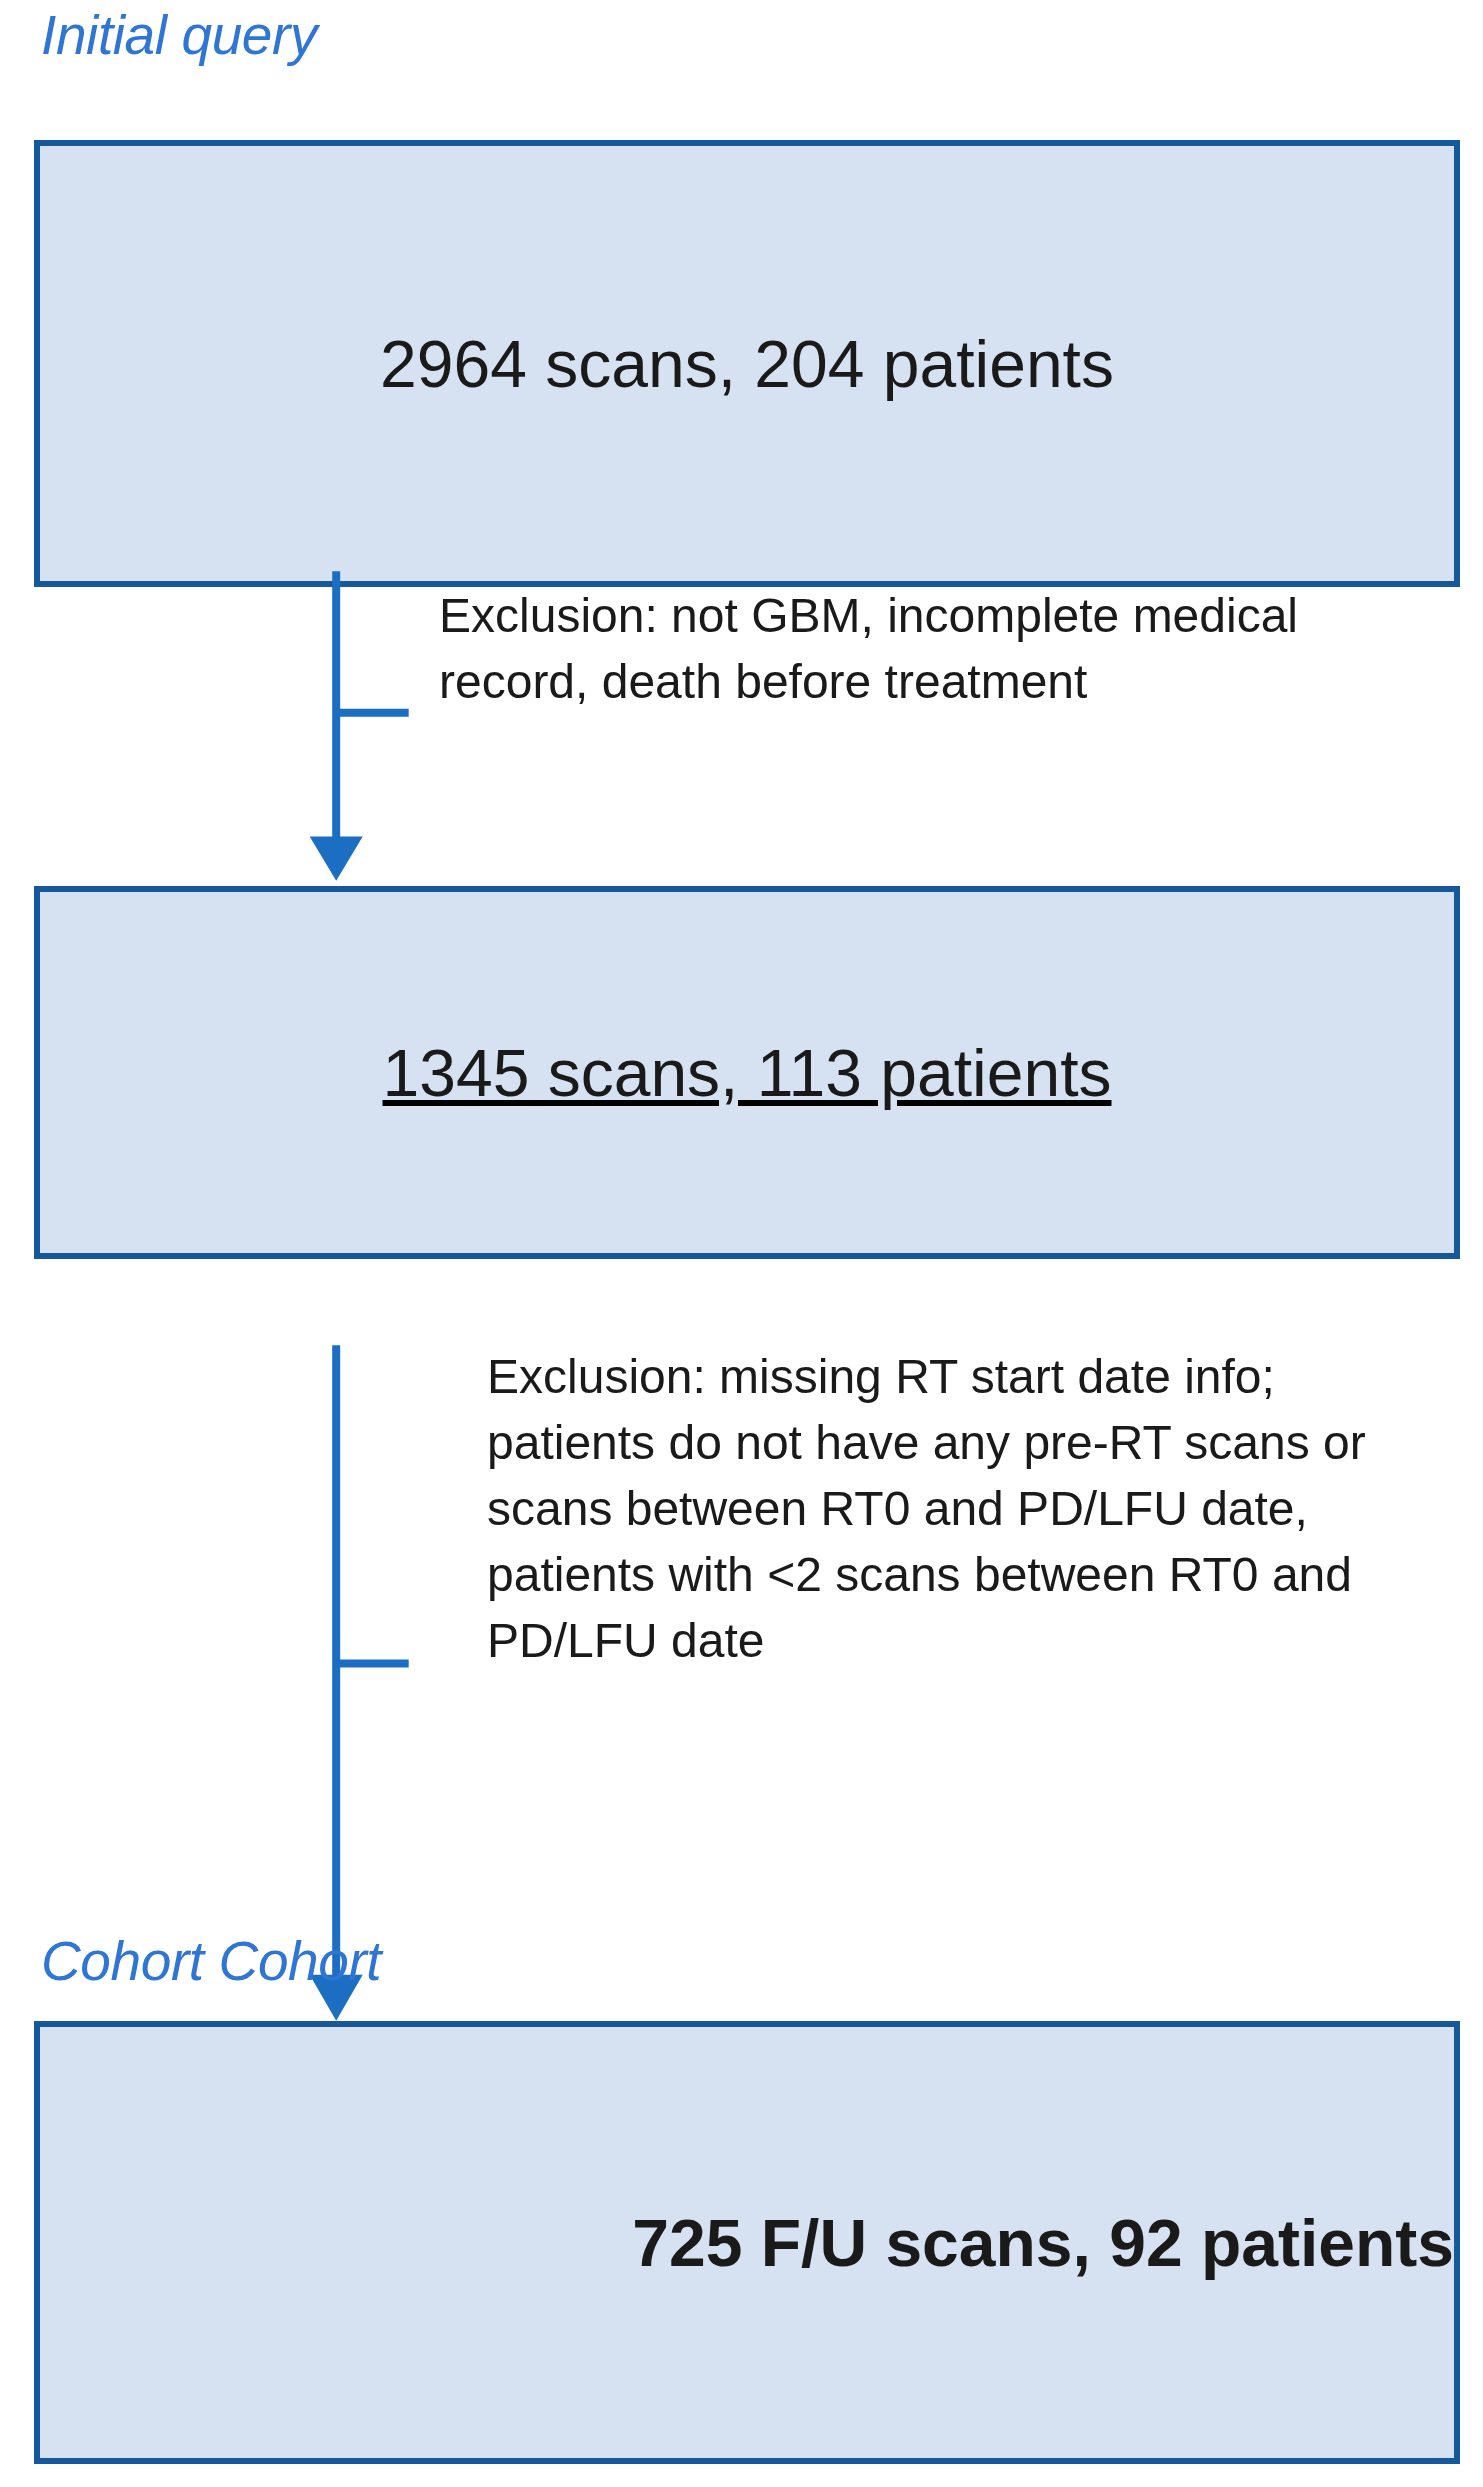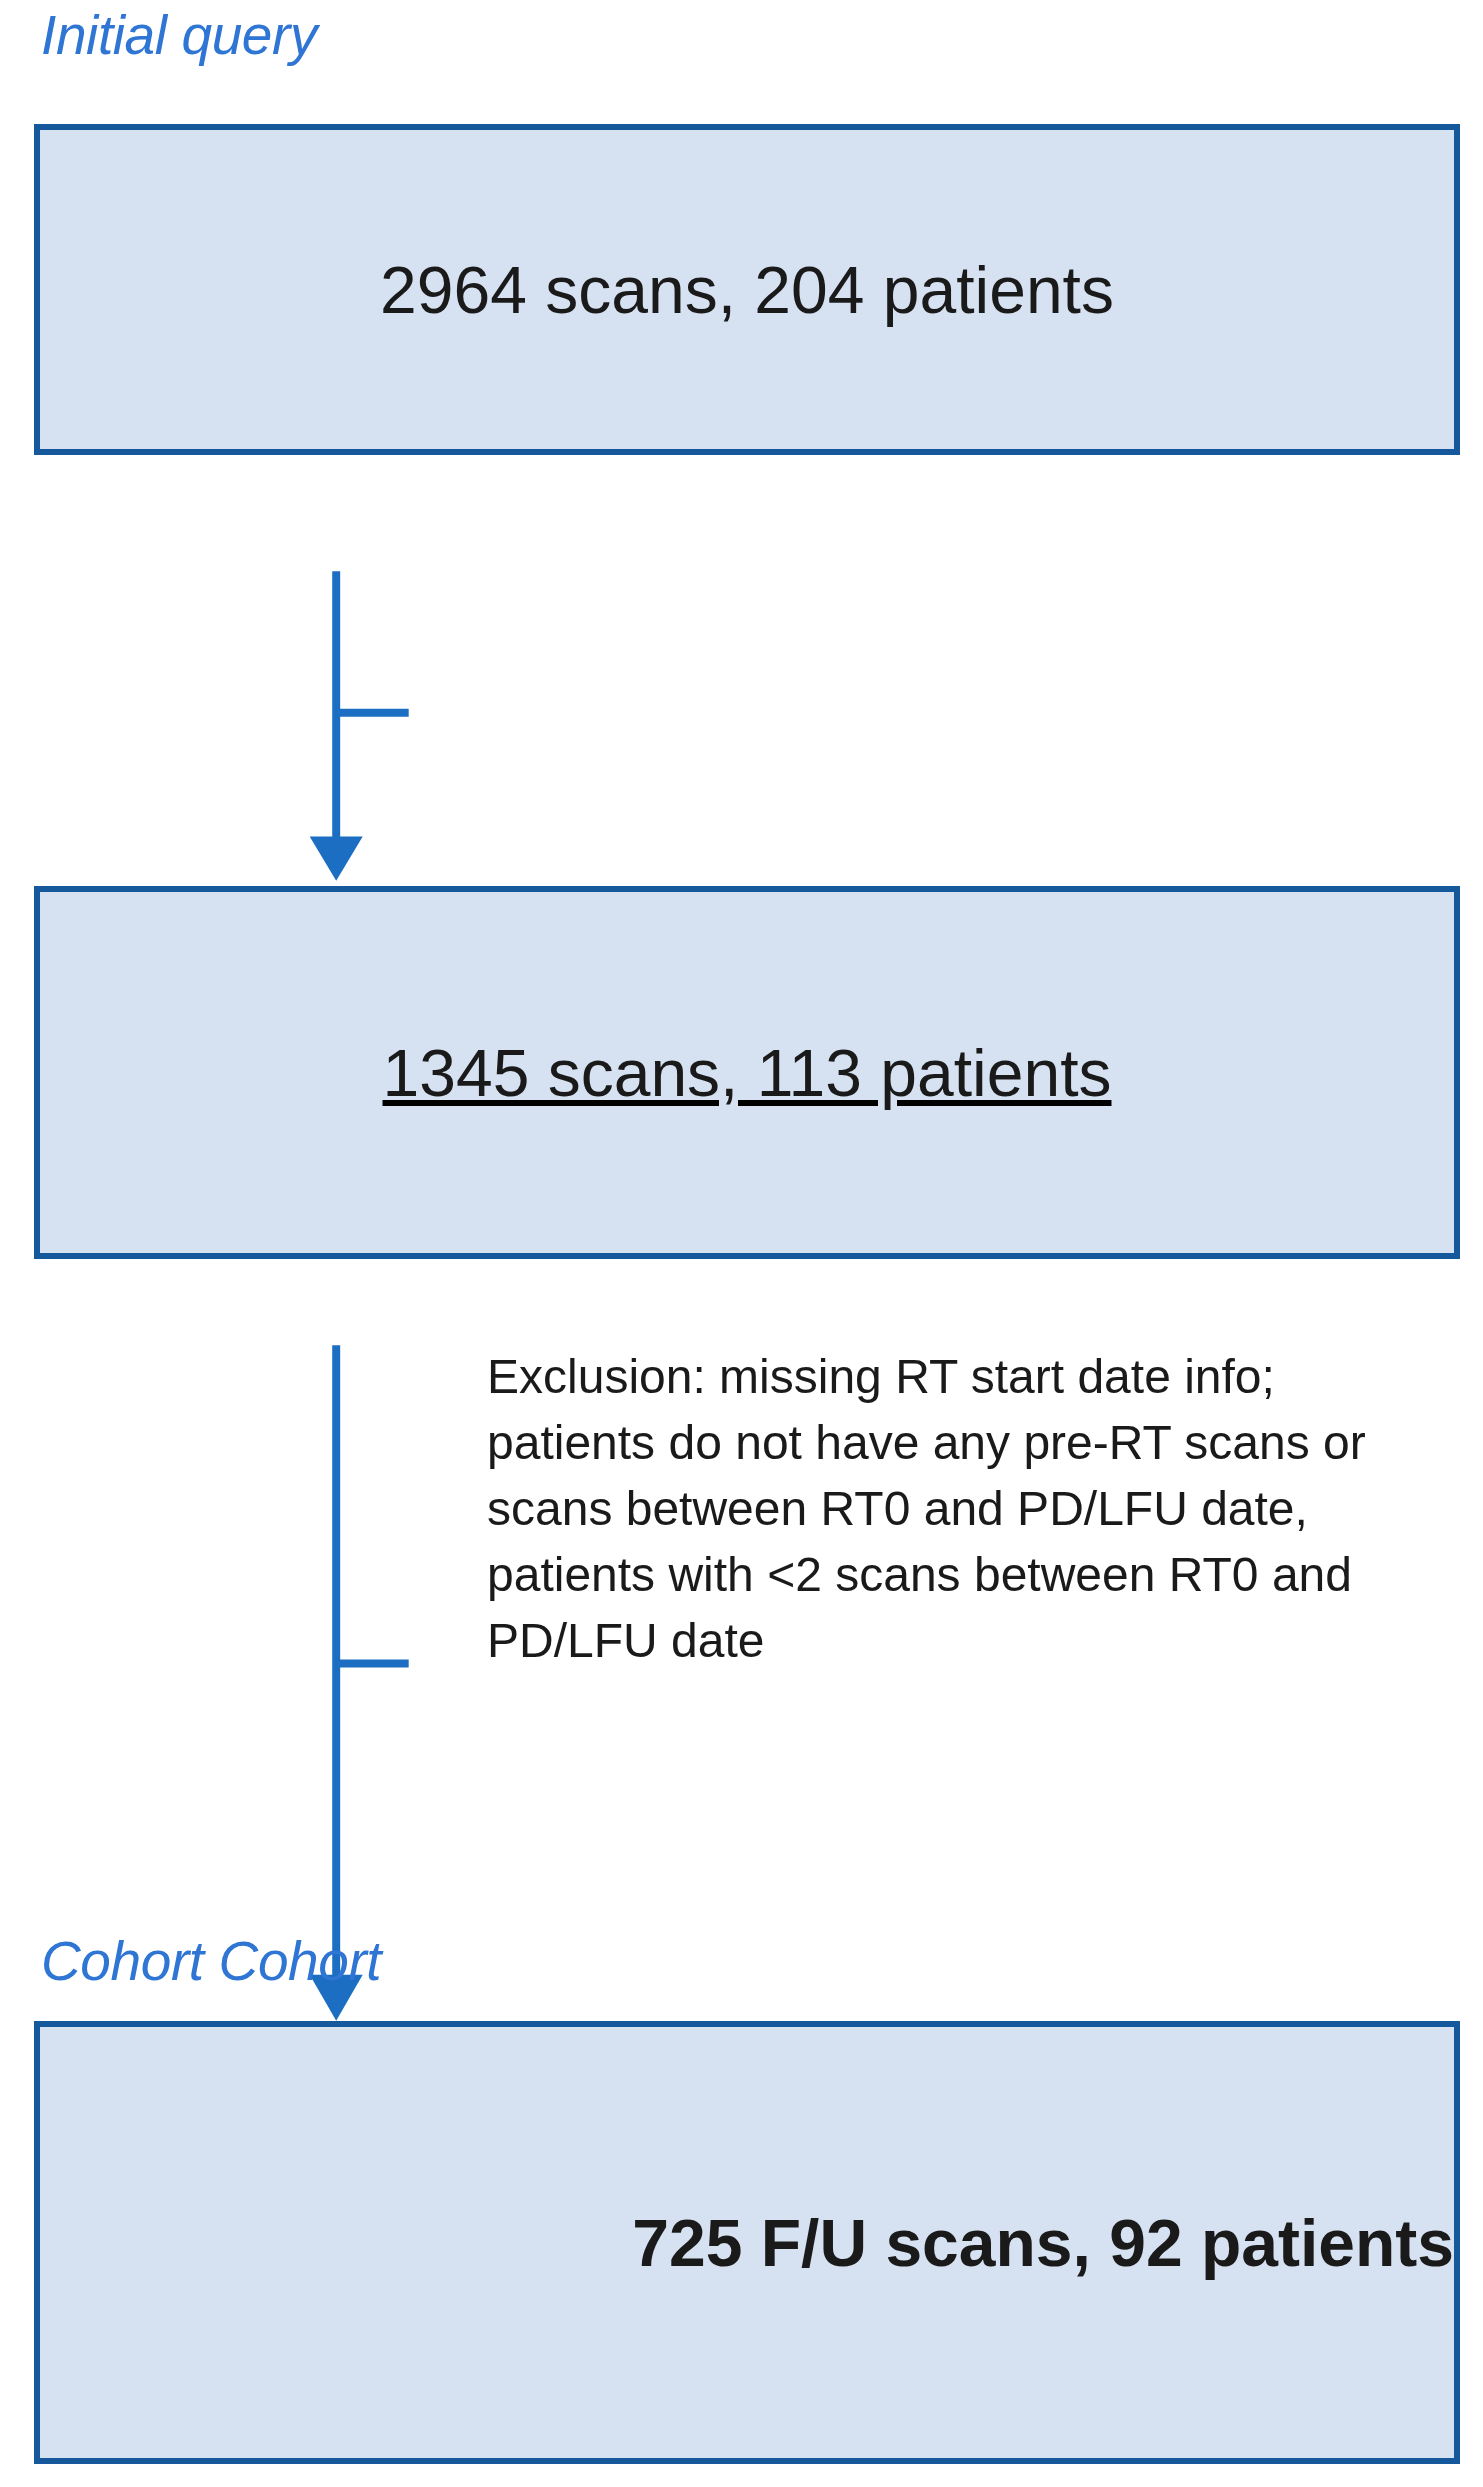--- a/index.html
+++ b/index.html
@@ -43,21 +43,21 @@
     position: absolute;
     left: 34px;
     width: 1426px;
     box-sizing: border-box;
     background: #D6E1F1;
     border: 6.2px solid #15599C;
     display: flex;
     align-items: center;
     justify-content: center;
   }
-  #box-initial   { top: 124px;  height: 331px; }
+  #box-initial   { top: 140px;  height: 447px; }
   #box-filtered  { top: 886px;  height: 373px; text-decoration: underline; }
   #box-final     { top: 2021px; height: 443px; justify-content: flex-end; }
 
   .box-text {
     color: #1a1a1a;
     font-size: 66px;
     line-height: 76px;
     font-weight: 400;
     text-align: center;
     white-space: nowrap;
@@ -99,20 +99,21 @@
   </div>
 
   <div class="connector" id="connector-1">
     <svg width="221" height="310" viewBox="0 0 250 350">
       <line x1="50" y1="0" x2="50" y2="312" stroke="#1B6EC2" stroke-width="9"></line>
       <line x1="50" y1="160" x2="132" y2="160" stroke="#1B6EC2" stroke-width="9"></line>
       <polygon points="50,350 20,300 80,300" fill="#1B6EC2"></polygon>
     </svg>
   </div>
 
+  <div class="exclusion-note" id="exclusion-note-1">Exclusion: not GBM, incomplete medical record, death before treatment</div>
 
   <div class="flow-box" id="box-filtered">
     <span class="box-text">1345 scans, 113 patients</span>
   </div>
 
   <div class="connector" id="connector-2">
     <svg width="221" height="692" viewBox="0 0 250 782">
       <line x1="50" y1="18" x2="50" y2="742" stroke="#1B6EC2" stroke-width="9"></line>
       <line x1="50" y1="378" x2="132" y2="378" stroke="#1B6EC2" stroke-width="9"></line>
       <polygon points="50,782 20,730 80,730" fill="#1B6EC2"></polygon>

